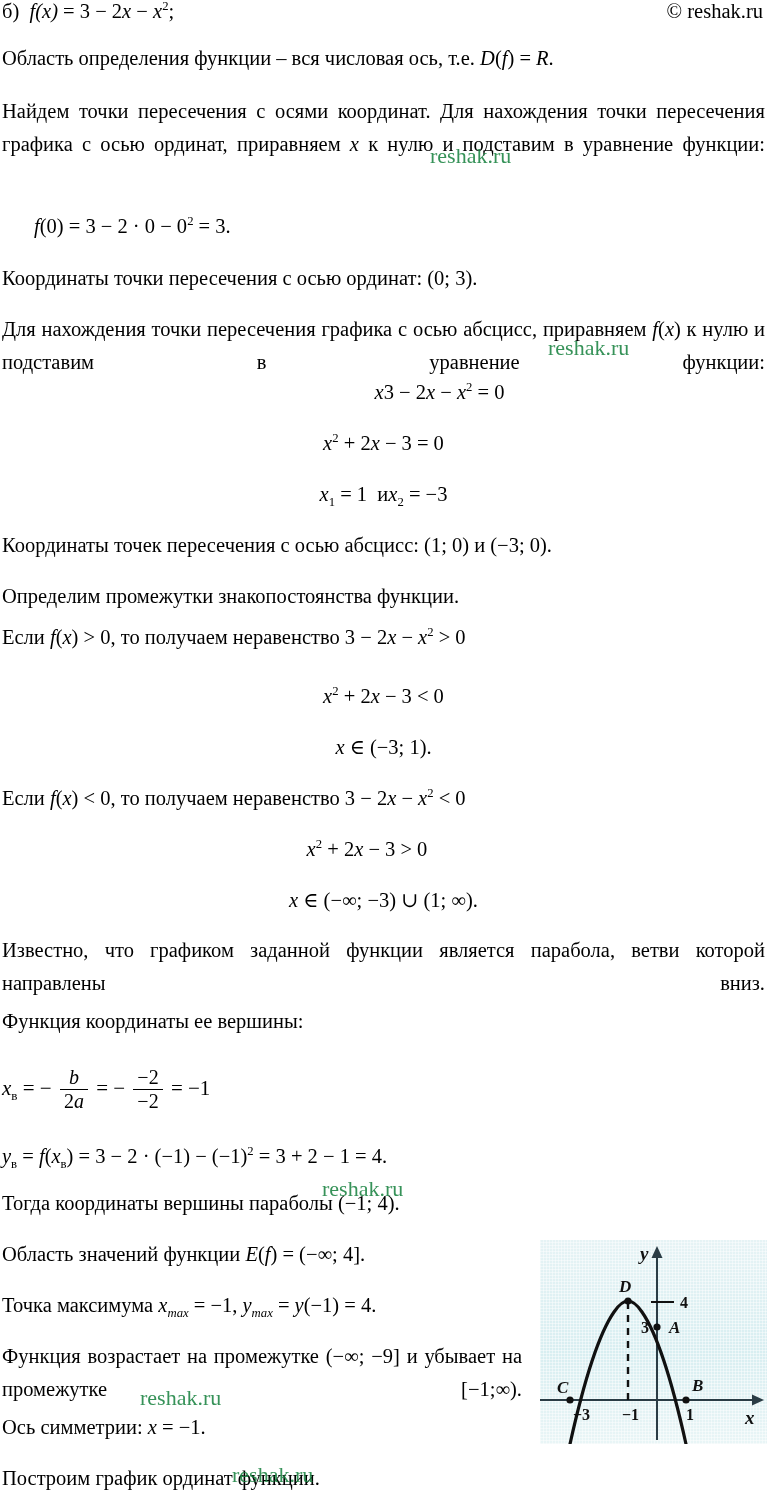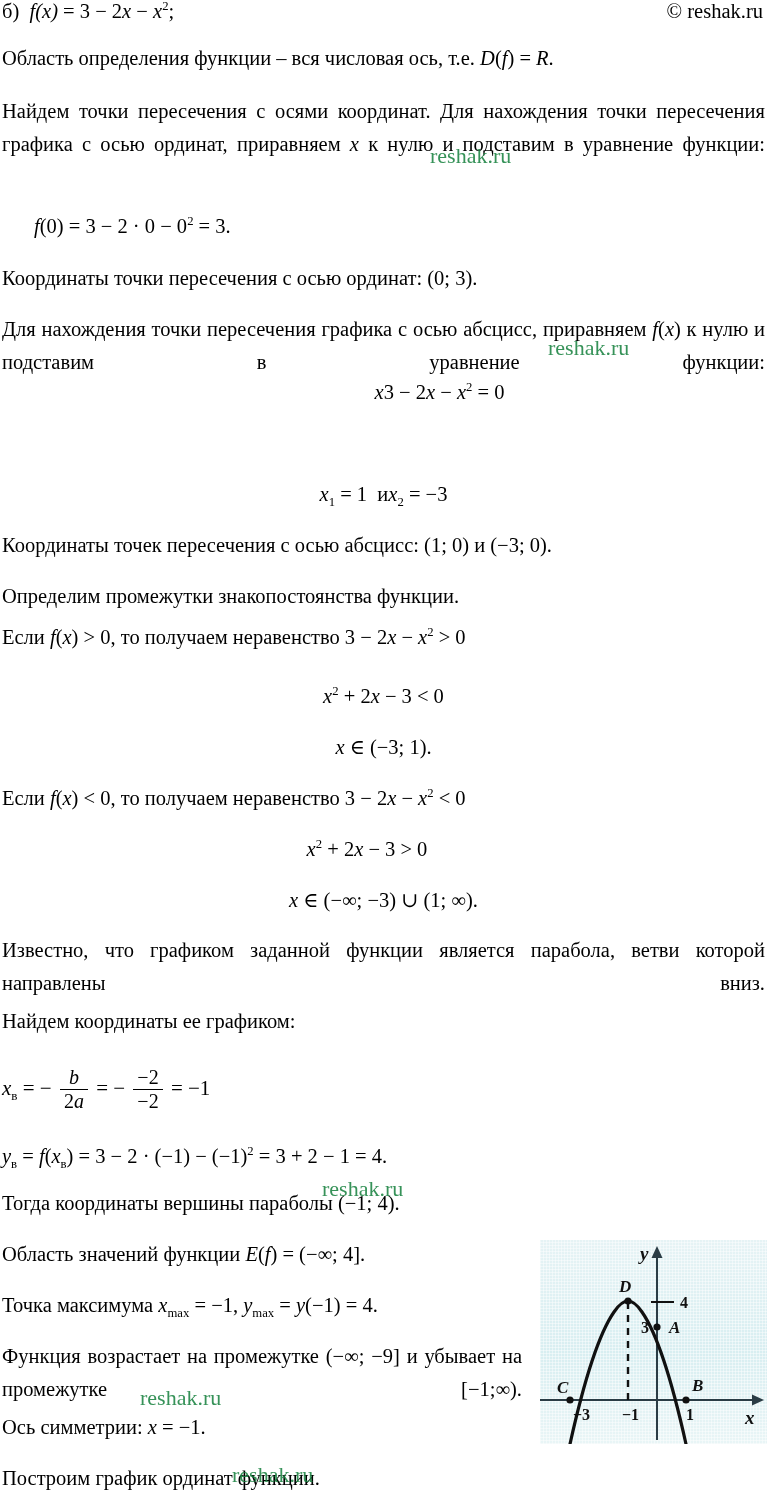--- a/index.html
+++ b/index.html
@@ -56,20 +56,21 @@
   sub.s {
     font-size: 0.62em;
     vertical-align: sub;
     line-height: 0;
     font-style: normal;
   }
   sub.si {
     font-size: 0.62em;
     vertical-align: sub;
     line-height: 0;
+    font-style: italic;
   }
 
   
   .copyright {
     position: absolute;
     right: 4px;
     top: 0px;
     font-size: 20.5px;
     font-family: "Liberation Serif", "DejaVu Serif", serif;
     color: #000;
@@ -178,20 +179,23 @@
   <div class="blk" style="left:2px; top:262px; width:620px;">Координаты точки пересечения с осью ординат: (0; 3).</div>
 
   <div class="blk just" style="left:2px; top:313px; width:763px;">
     Для нахождения точки пересечения графика с осью абсцисс, приравняем <i>f</i>(<i>x</i>) к нулю и подставим в уравнение функции:
   </div>
 
   <div class="blk ctr" style="left:12px; top:376px; width:767px;padding-left:44px;">
     <span class="math">x</span><sup class="en" style="font-style:normal"></sup><span class="up">3 − 2<i>x</i> − <i>x</i><sup class="en">2</sup> = 0</span>
   </div>
 
+  <div class="blk ctr" style="left:0px; top:427px; width:767px;">
+    <span class="up"><i>x</i><sup class="en">2</sup> + 2<i>x</i> − 3 = 0</span>
+  </div>
 
   <div class="blk ctr" style="left:0px; top:478px; width:767px;">
     <span class="up"><i>x</i><sub class="s">1</sub> = 1&nbsp; и<i>x</i><sub class="s">2</sub> = −3</span>
   </div>
 
   <div class="blk" style="left:2px; top:529px; width:700px;">Координаты точек пересечения с осью абсцисс: (1; 0) и (−3; 0).</div>
 
   <div class="blk" style="left:2px; top:580px; width:700px;">Определим промежутки знакопостоянства функции.</div>
 
   <div class="blk" style="left:2px; top:621px; width:740px;">
@@ -213,21 +217,21 @@
   <div class="blk ctr" style="left:0px; top:833px; width:734px;">
     <span class="up"><i>x</i><sup class="en">2</sup> + 2<i>x</i> − 3 &gt; 0</span>
   </div>
 
   <div class="blk ctr" style="left:0px; top:884px; width:767px;">
     <span class="up"><i>x</i> ∈ (−∞; −3) ∪ (1; ∞).</span>
   </div>
 
   <div class="blk just" style="left:2px; top:934px; width:763px;">Известно, что графиком заданной функции является парабола, ветви которой направлены вниз.</div>
 
-  <div class="blk" style="left:2px; top:1005px; width:600px;">Найдем координаты ее графиком:</div>
+  <div class="blk" style="left:2px; top:1005px; width:600px;">Функция координаты ее вершины:</div>
 
   <div class="blk" style="left:2px; top:1068px; width:400px; line-height:1;">
     <span class="up" style="font-size:21px;margin-top:44px;"><i>x</i><sub class="s">в</sub> = −&nbsp;</span><span class="frac"><span class="num"><i>b</i></span><span class="den">2<i>a</i></span></span><span class="up" style="font-size:21px;">&nbsp;= −&nbsp;</span><span class="frac"><span class="num">−2</span><span class="den">−2</span></span><span class="up" style="font-size:21px;">&nbsp;= −1</span>
   </div>
 
   <div class="blk" style="left:2px; top:1140px; width:620px;">
     <span class="up"><i>y</i><sub class="s">в</sub> = <i>f</i>(<i>x</i><sub class="s">в</sub>) = 3 − 2 · (−1) − (−1)<sup class="en">2</sup> = 3 + 2 − 1 = 4.</span>
   </div>
 
   <div class="blk" style="left:2px; top:1187px; width:620px;">Тогда координаты вершины параболы (−1; 4).</div>

